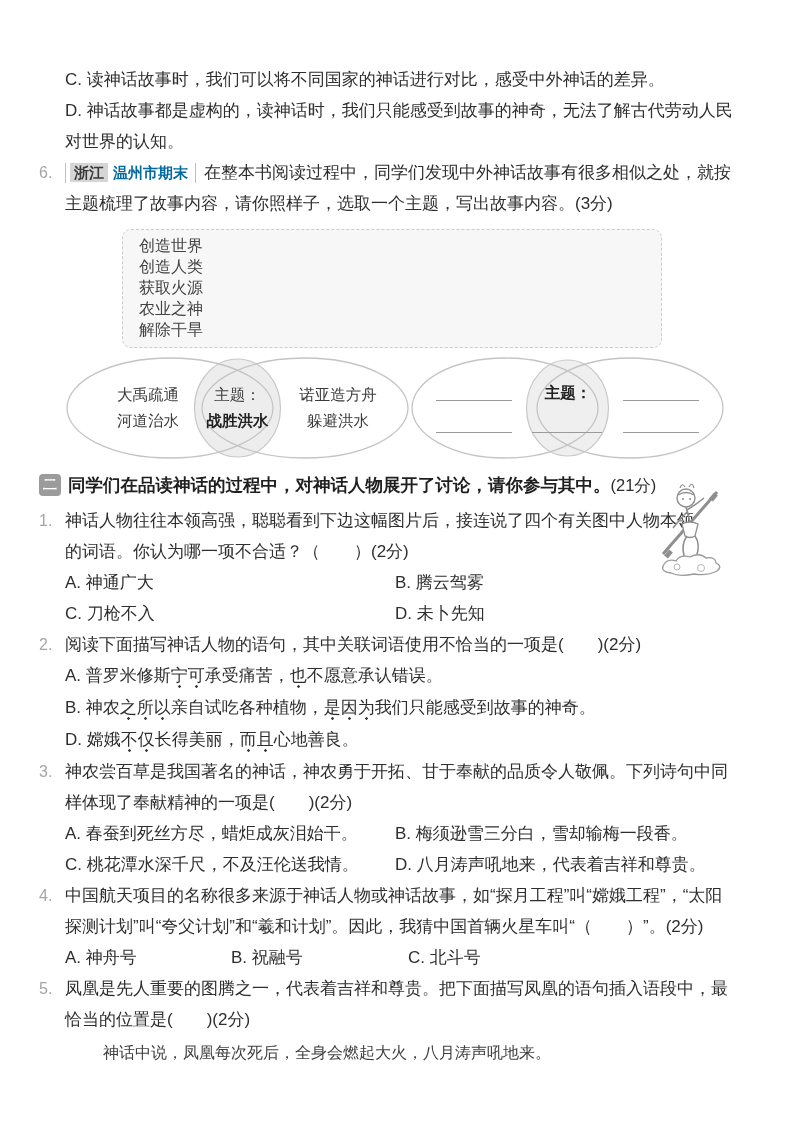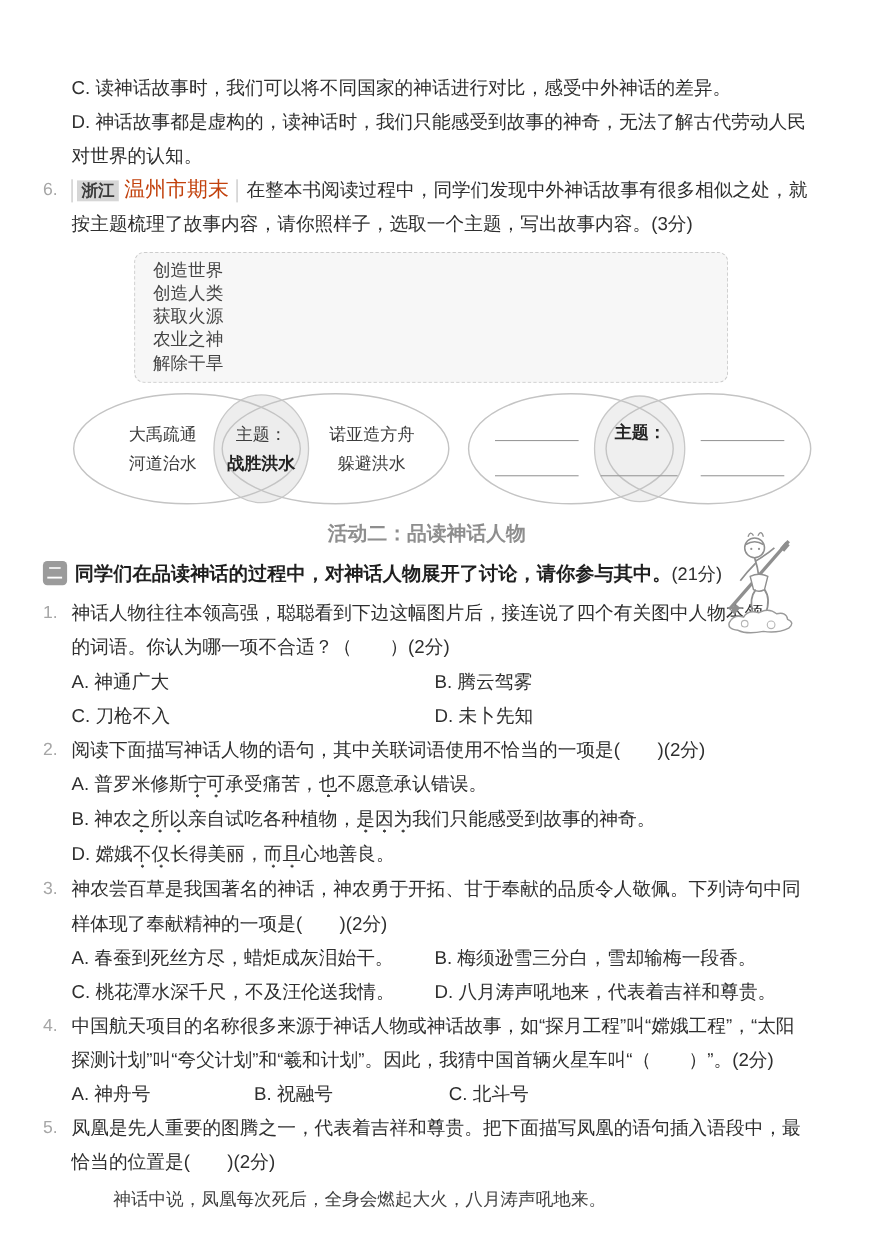--- a/index.html
+++ b/index.html
@@ -32,38 +32,38 @@
     border-right:1.5px solid #bdbdbd;
     padding:0 7px 0 4px;
     margin-right:8px;
     line-height:20px;
   }
   .tag-region{
     background:#d6d6d6;color:#3a3a3a;
     font-weight:bold;font-size:15px;
     padding:1px 4px;margin-right:5px;
   }
-  .tag-exam{color:#c2410c;font-size:19px;font-weight:normal;}
+  .tag-exam{color:#0369a1;font-size:15px;font-weight:bold;}
   
   .theme-box{
     margin:10px 0 8px 57px;
     width:540px;
     border:1.6px dashed #cccccc;
     border-radius:9px;
     background:#f7f7f7;
     padding:6px 16px;
     box-sizing:border-box;
     display:flex;justify-content:space-between;flex-direction:column;
   }
   .theme-item{
     font-family:"DejaVu Serif","Liberation Serif",serif;
     font-size:16px;color:#444444;
   }
   
-  .venn-row{display:flex;gap:14px;margin:4px 0 10px 0;}
+  .venn-row{display:flex;margin:4px 0 10px 0;}
   .venn{position:relative;}
   .venn svg{display:block;}
   .venn-text{
     position:absolute;
     font-family:"DejaVu Serif","Liberation Serif",serif;
     font-size:15.5px;color:#3c3c3c;
     text-align:center;line-height:26px;
     white-space:nowrap;
   }
   .venn-bold{font-weight:bold;color:#222;}
@@ -179,21 +179,20 @@
         <div class="venn-text" style="left:118px;top:24px;width:80px;">
           <div class="venn-bold">主题：</div>
         </div>
         <div class="blank-line" style="left:122px;top:76px;width:70px;"></div>
         <div class="blank-line" style="left:213px;top:44px;width:76px;"></div>
         <div class="blank-line" style="left:213px;top:76px;width:76px;"></div>
       </div>
     </div>
   </div>
 
-  <div class="section-title">活动二：品读神话人物</div>
 
   <div class="part-intro">
     <div class="badge">二</div>
     <div class="intro-text"><span>同学们在品读神话的过程中，对神话人物展开了讨论，请你参与其中。</span><span class="intro-score">(21分)</span></div>
   </div>
 
   <div class="q indent">
     <span class="qnum">1.</span>
     <p class="line" style="max-width:630px;">神话人物往往本领高强，聪聪看到下边这幅图片后，接连说了四个有关图中人物本领的词语。你认为哪一项不合适？（　　）(2分)</p>
   </div>

